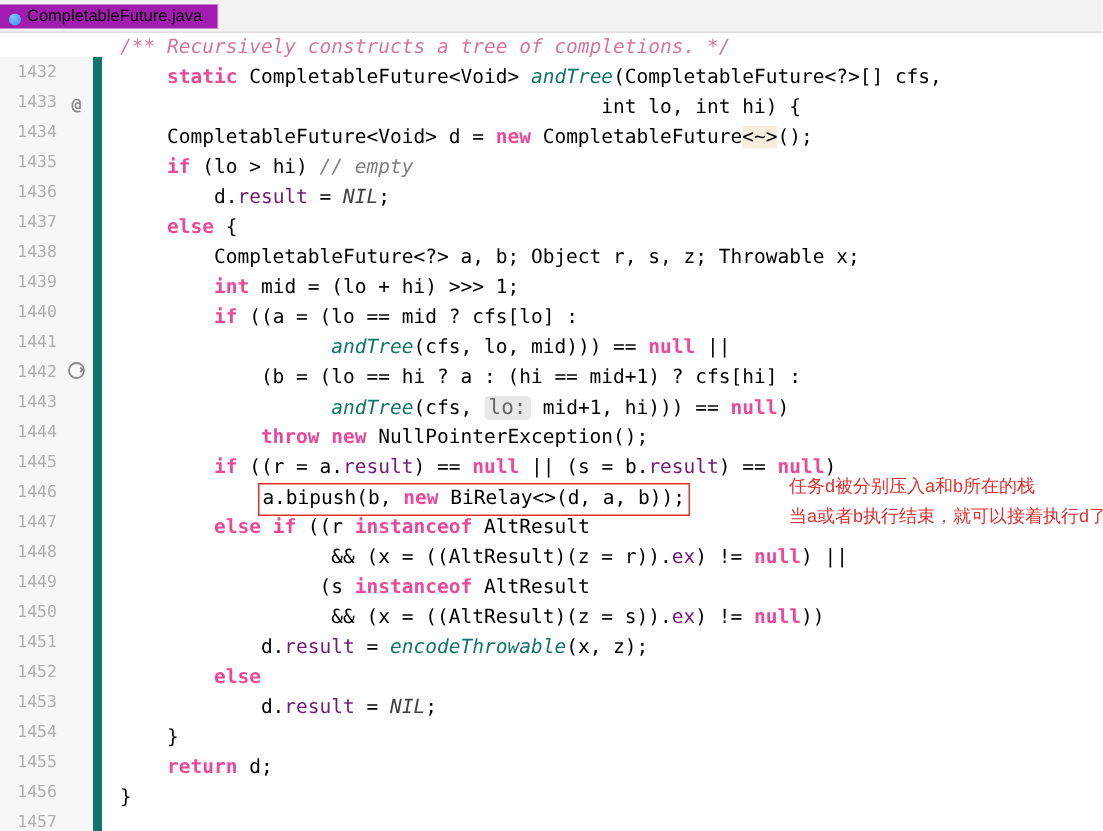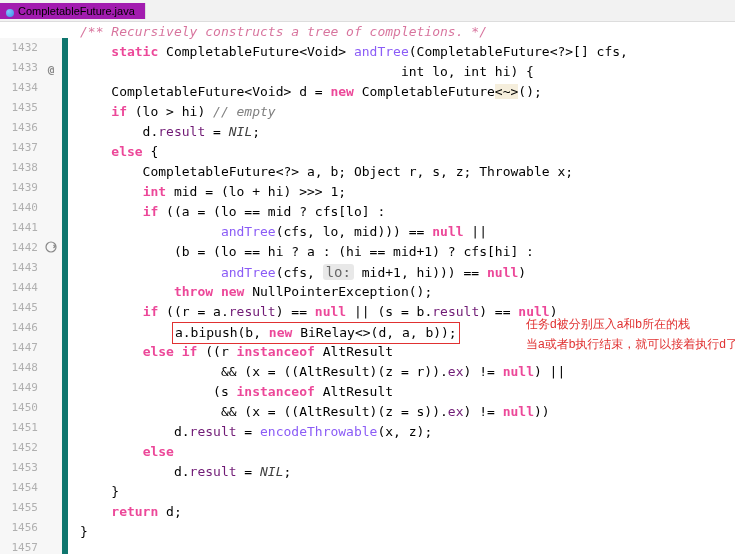--- a/index.html
+++ b/index.html
@@ -64,21 +64,21 @@
   padding-left: 12px;
 }
 .line {
   height: 20px;
   line-height: 20px;
   white-space: pre;
   position: relative;
 }
 .dim { color: #be185d; opacity: .6; font-style: italic; }
 .kw { color: #ec4899; font-weight: bold; }
-.mname { color: #8b5cf6; }
+.mname { color: #0f766e; font-style: italic; }
 .comment { color: #808080; font-style: italic; }
 .nil { color: #404040; font-style: italic; }
 .field { color: #701a75; }
 .generic-warn { background: #f5eedc; }
 .param-hint { background: #e8e8e8; border-radius: 3px; padding: 0 3px; color: #666; font-style: normal; font-size: 14px; }
 .boxed {
   display: inline-block;
   border: 1px solid #e03131;
   padding: 0 2px;
   margin-left: -2px;

